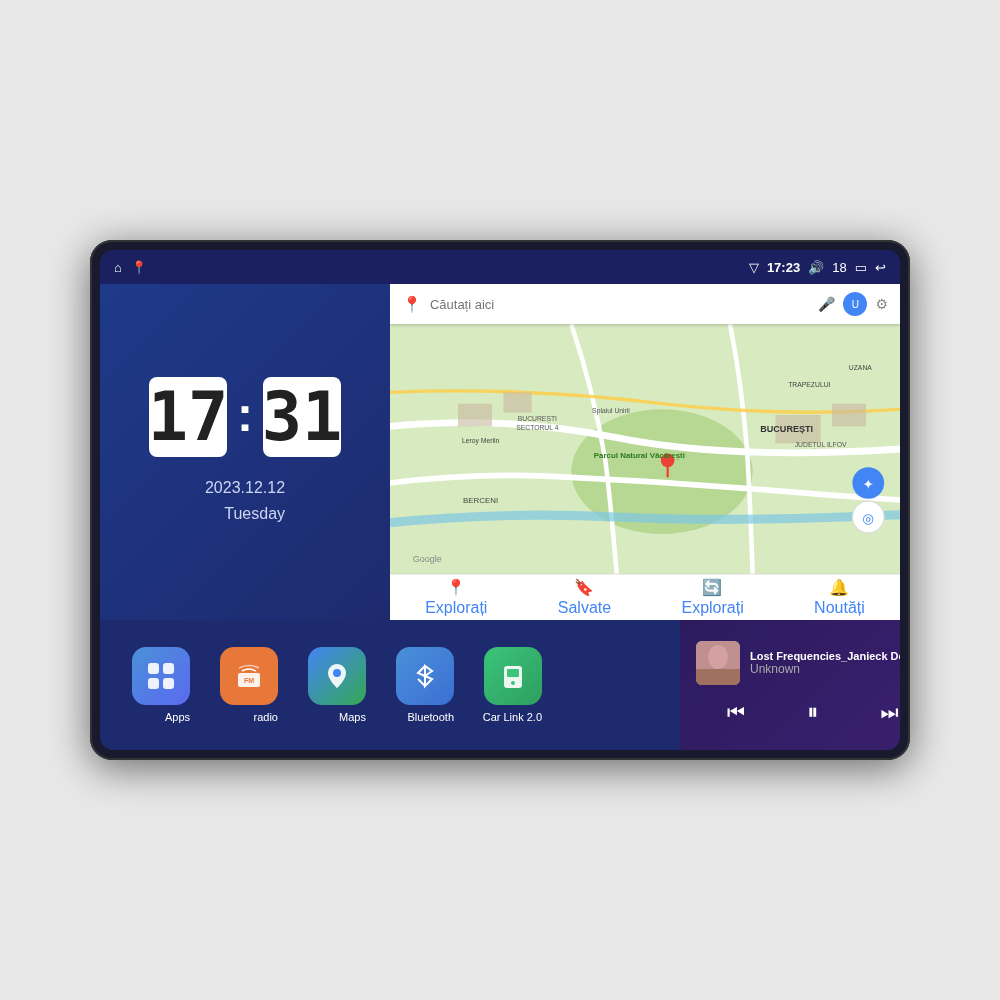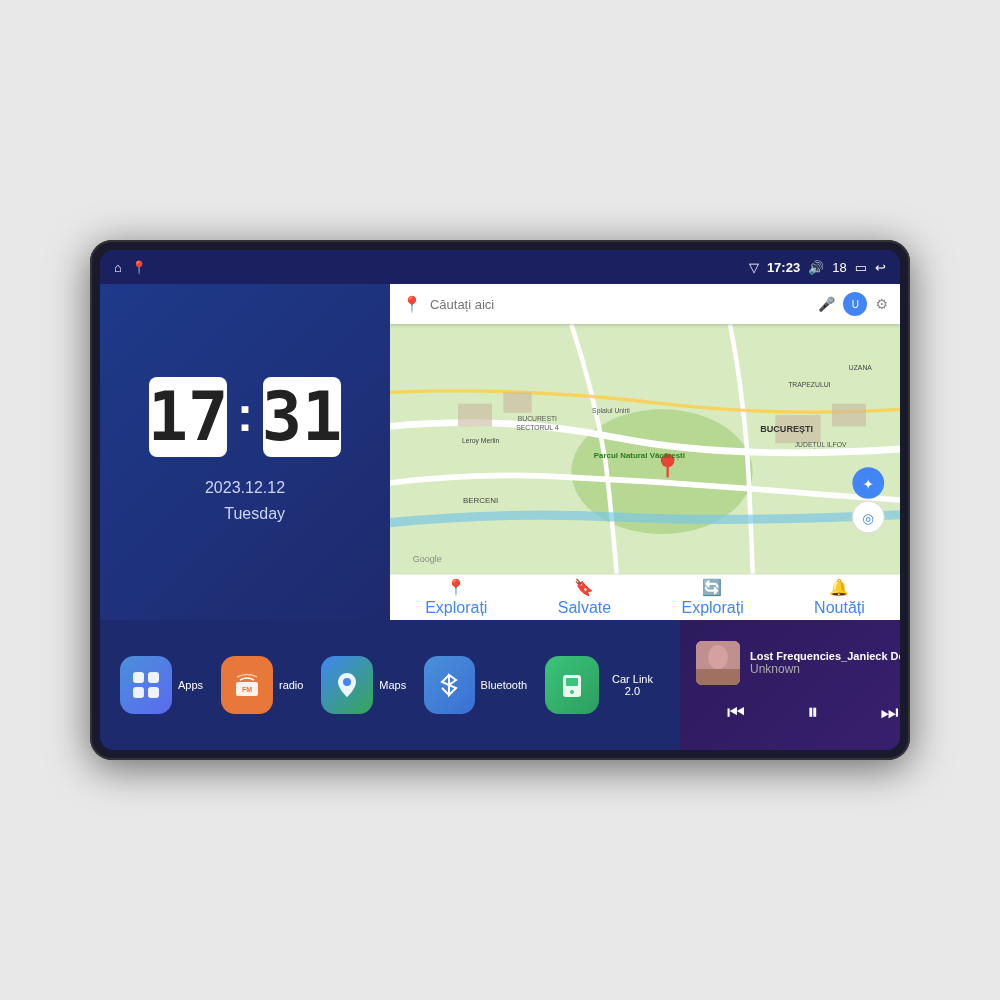--- a/index.html
+++ b/index.html
@@ -192,22 +192,22 @@
       display: flex;
       align-items: center;
       justify-content: flex-start;
       padding: 10px 20px;
       gap: 18px;
       flex-shrink: 0;
     }
 
     .app-icon-item {
       display: flex;
-      flex-direction: row;
-      align-items: center;
+      flex-direction: column;
+      align-items: flex-end;
       gap: 6px;
       cursor: pointer;
       min-width: 70px;
     }
 
     .app-icon-box {
       width: 58px; height: 58px;
       border-radius: 14px;
       display: flex; align-items: center; justify-content: center;
       font-size: 26px;

